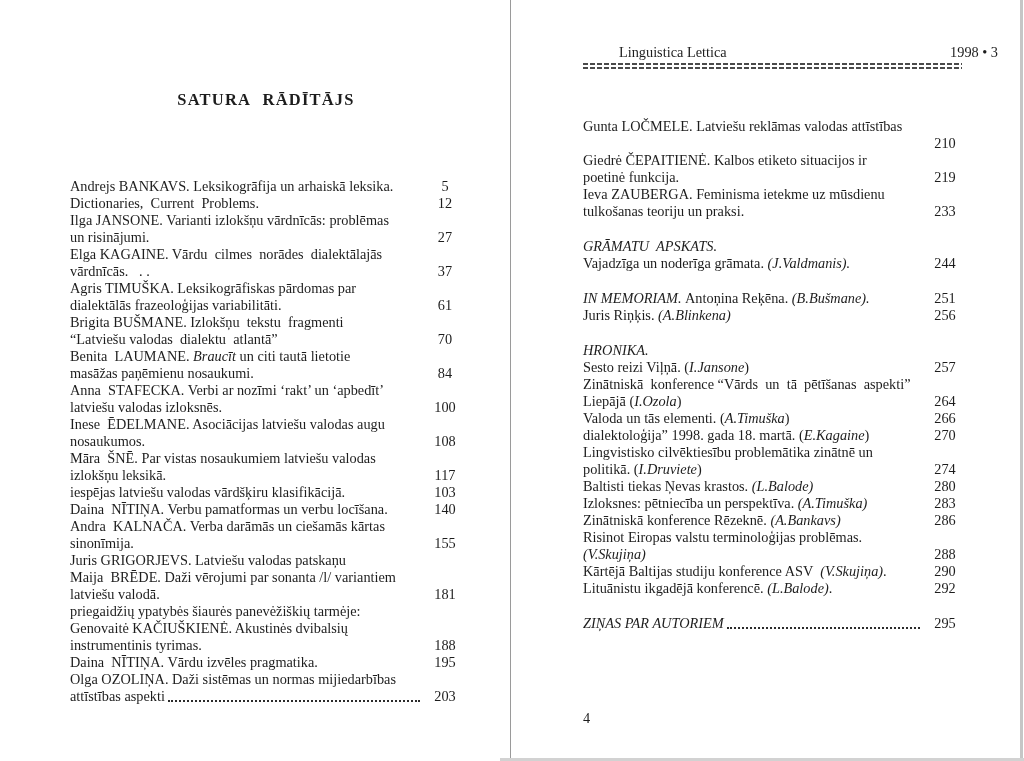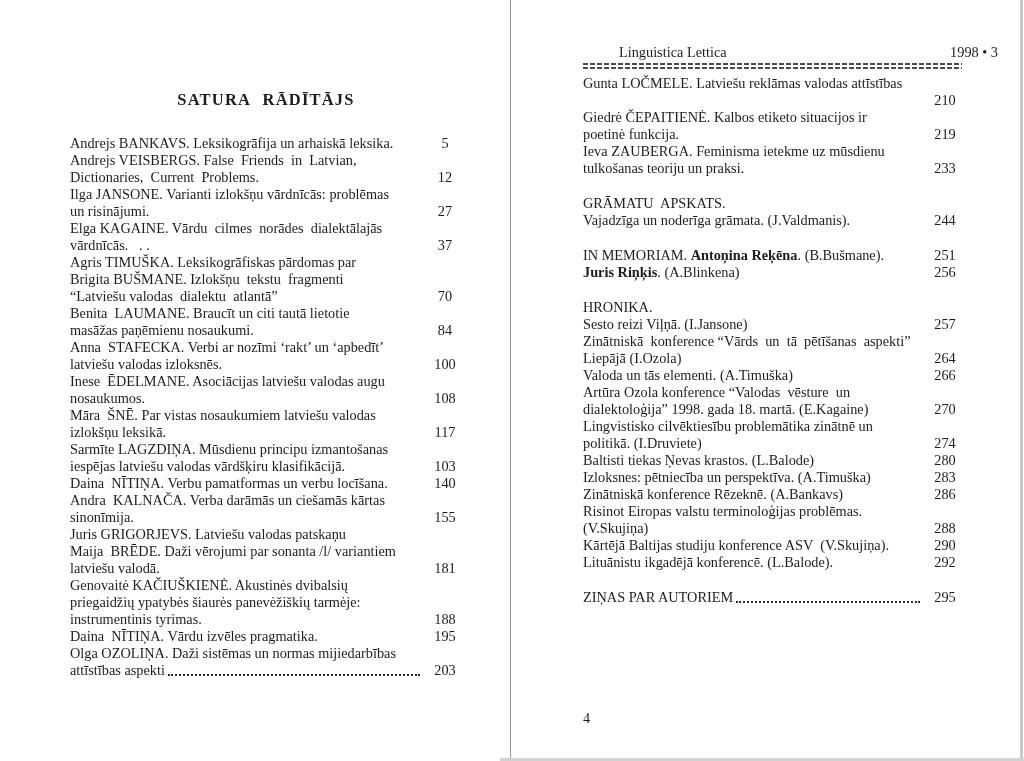--- a/index.html
+++ b/index.html
@@ -42,32 +42,32 @@
     display:flex;justify-content:space-between;
     font-size:14.3px;
     margin-left:36px;
   }
   .rp-rule{
     position:absolute;top:63px;left:0;width:100%;height:6px;
     background:
       repeating-linear-gradient(90deg,#4a4a4a 0 5px,transparent 5px 7px) top / 100% 2px no-repeat,
       repeating-linear-gradient(90deg,#4a4a4a 0 5px,transparent 5px 7px) bottom / 100% 2px no-repeat;
   }
-  .lines{position:absolute;left:0;width:100%;}
+  .lines{position:absolute;left:0;width:100%;margin-top:43px;}
   .lp-lines{top:131px;}
   .rp-lines{top:75px;}
   .row{
     display:flex;align-items:flex-end;
     height:17px;line-height:17px;
     font-size:14.3px;
   }
   .gap{height:18px;}
   .txt{white-space:pre;}
-  .i{}
-  .b{font-weight:bold;}
+  .i{font-style:italic;}
+  .b{font-weight:normal;}
   .mid{flex:1 1 auto;min-width:6px;}
   .mid.dots{
     border-bottom:2px dotted #2b2b2b;
     align-self:flex-end;
     margin:0 8px 3px 3px;
   }
   .pg{white-space:pre;min-width:34px;text-align:center;}
   .rp-footer{
     position:absolute;top:710px;left:0;
     font-size:14.3px;line-height:17px;
@@ -80,24 +80,20 @@
 
   <div class="page-left">
     <div class="lp-title">SATURA RĀDĪTĀJS</div>
     <div class="lines lp-lines">
         <div class="row">
           <span class="txt">Andrejs BANKAVS. Leksikogrāfija un arhaiskā leksika.</span>
           <span class="mid"></span>
           <span class="pg">5</span>
         </div>
         <div class="row">
-          <span class="txt">Andrejs VEISBERGS. False  Friends  in  Latvian,</span>
-          <span class="mid"></span>
-        </div>
-        <div class="row">
           <span class="txt">Dictionaries,  Current  Problems.</span>
           <span class="mid"></span>
           <span class="pg">12</span>
         </div>
         <div class="row">
           <span class="txt">Ilga JANSONE. Varianti izlokšņu vārdnīcās: problēmas</span>
           <span class="mid"></span>
         </div>
         <div class="row">
           <span class="txt">un risinājumi.</span>
@@ -109,20 +105,25 @@
           <span class="mid"></span>
         </div>
         <div class="row">
           <span class="txt">vārdnīcās.   . .</span>
           <span class="mid"></span>
           <span class="pg">37</span>
         </div>
         <div class="row">
           <span class="txt">Agris TIMUŠKA. Leksikogrāfiskas pārdomas par</span>
           <span class="mid"></span>
+        </div>
+        <div class="row">
+          <span class="txt">dialektālās frazeoloģijas variabilitāti.</span>
+          <span class="mid"></span>
+          <span class="pg">61</span>
         </div>
         <div class="row">
           <span class="txt">Brigita BUŠMANE. Izlokšņu  tekstu  fragmenti</span>
           <span class="mid"></span>
         </div>
         <div class="row">
           <span class="txt">“Latviešu valodas  dialektu  atlantā”</span>
           <span class="mid"></span>
           <span class="pg">70</span>
         </div>
@@ -158,24 +159,20 @@
         <div class="row">
           <span class="txt">Māra  ŠNĒ. Par vistas nosaukumiem latviešu valodas</span>
           <span class="mid"></span>
         </div>
         <div class="row">
           <span class="txt">izlokšņu leksikā.</span>
           <span class="mid"></span>
           <span class="pg">117</span>
         </div>
         <div class="row">
-          <span class="txt">Sarmīte LAGZDIŅA. Mūsdienu principu izmantošanas</span>
-          <span class="mid"></span>
-        </div>
-        <div class="row">
           <span class="txt">iespējas latviešu valodas vārdšķiru klasifikācijā.</span>
           <span class="mid"></span>
           <span class="pg">103</span>
         </div>
         <div class="row">
           <span class="txt">Daina  NĪTIŅA. Verbu pamatformas un verbu locīšana.</span>
           <span class="mid"></span>
           <span class="pg">140</span>
         </div>
         <div class="row">
@@ -194,25 +191,25 @@
         <div class="row">
           <span class="txt">Maija  BRĒDE. Daži vērojumi par sonanta /l/ variantiem</span>
           <span class="mid"></span>
         </div>
         <div class="row">
           <span class="txt">latviešu valodā.</span>
           <span class="mid"></span>
           <span class="pg">181</span>
         </div>
         <div class="row">
+          <span class="txt">priegaidžių ypatybės šiaurės panevėžiškių tarmėje:</span>
+          <span class="mid"></span>
+        </div>
+        <div class="row">
           <span class="txt">Genovaitė KAČIUŠKIENĖ. Akustinės dvibalsių</span>
-          <span class="mid"></span>
-        </div>
-        <div class="row">
-          <span class="txt">priegaidžių ypatybės šiaurės panevėžiškių tarmėje:</span>
           <span class="mid"></span>
         </div>
         <div class="row">
           <span class="txt">instrumentinis tyrimas.</span>
           <span class="mid"></span>
           <span class="pg">188</span>
         </div>
         <div class="row">
           <span class="txt">Daina  NĪTIŅA. Vārdu izvēles pragmatika.</span>
           <span class="mid"></span>
@@ -314,24 +311,20 @@
           <span class="pg">264</span>
         </div>
         <div class="row">
           <span class="txt">Valoda un tās elementi. (</span>
           <span class="txt i">A.Timuška</span>
           <span class="txt">)</span>
           <span class="mid"></span>
           <span class="pg">266</span>
         </div>
         <div class="row">
-          <span class="txt">Artūra Ozola konference “Valodas  vēsture  un</span>
-          <span class="mid"></span>
-        </div>
-        <div class="row">
           <span class="txt">dialektoloģija” 1998. gada 18. martā. (</span>
           <span class="txt i">E.Kagaine</span>
           <span class="txt">)</span>
           <span class="mid"></span>
           <span class="pg">270</span>
         </div>
         <div class="row">
           <span class="txt">Lingvistisko cilvēktiesību problemātika zinātnē un</span>
           <span class="mid"></span>
         </div>

